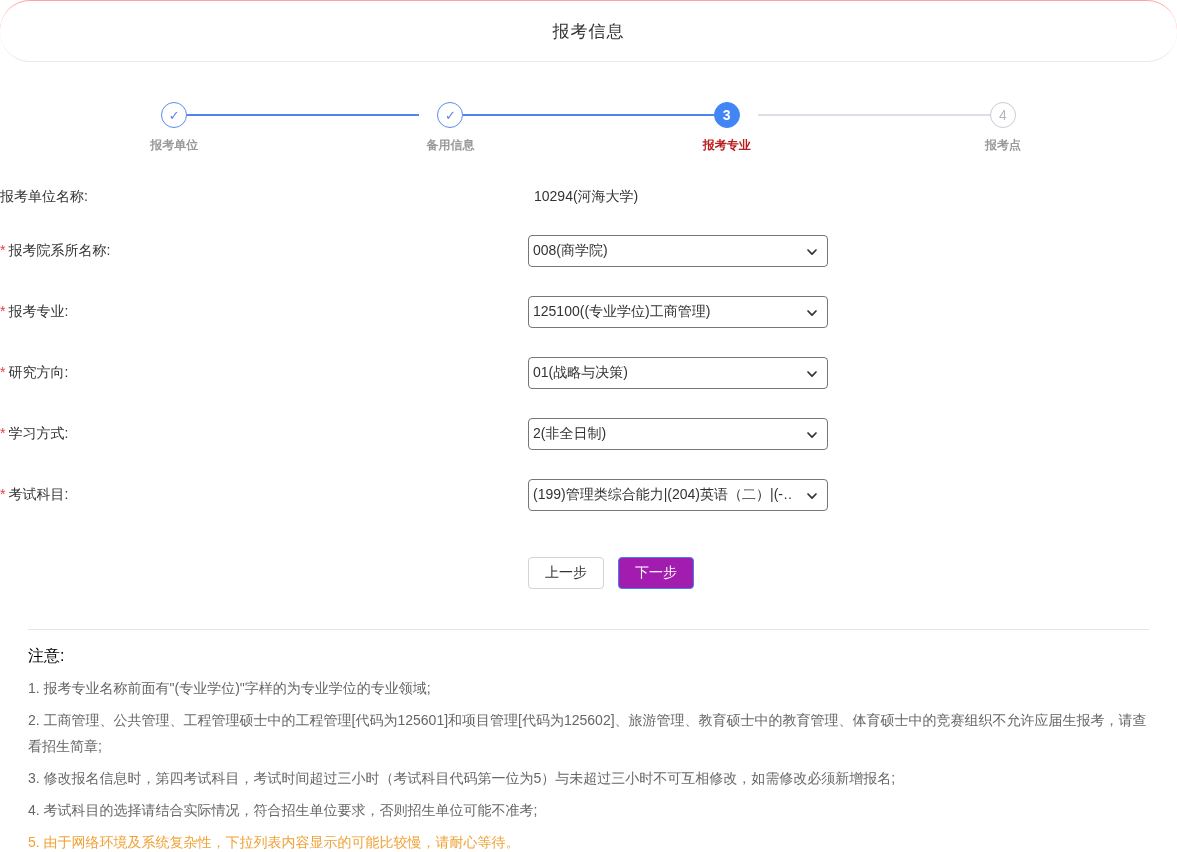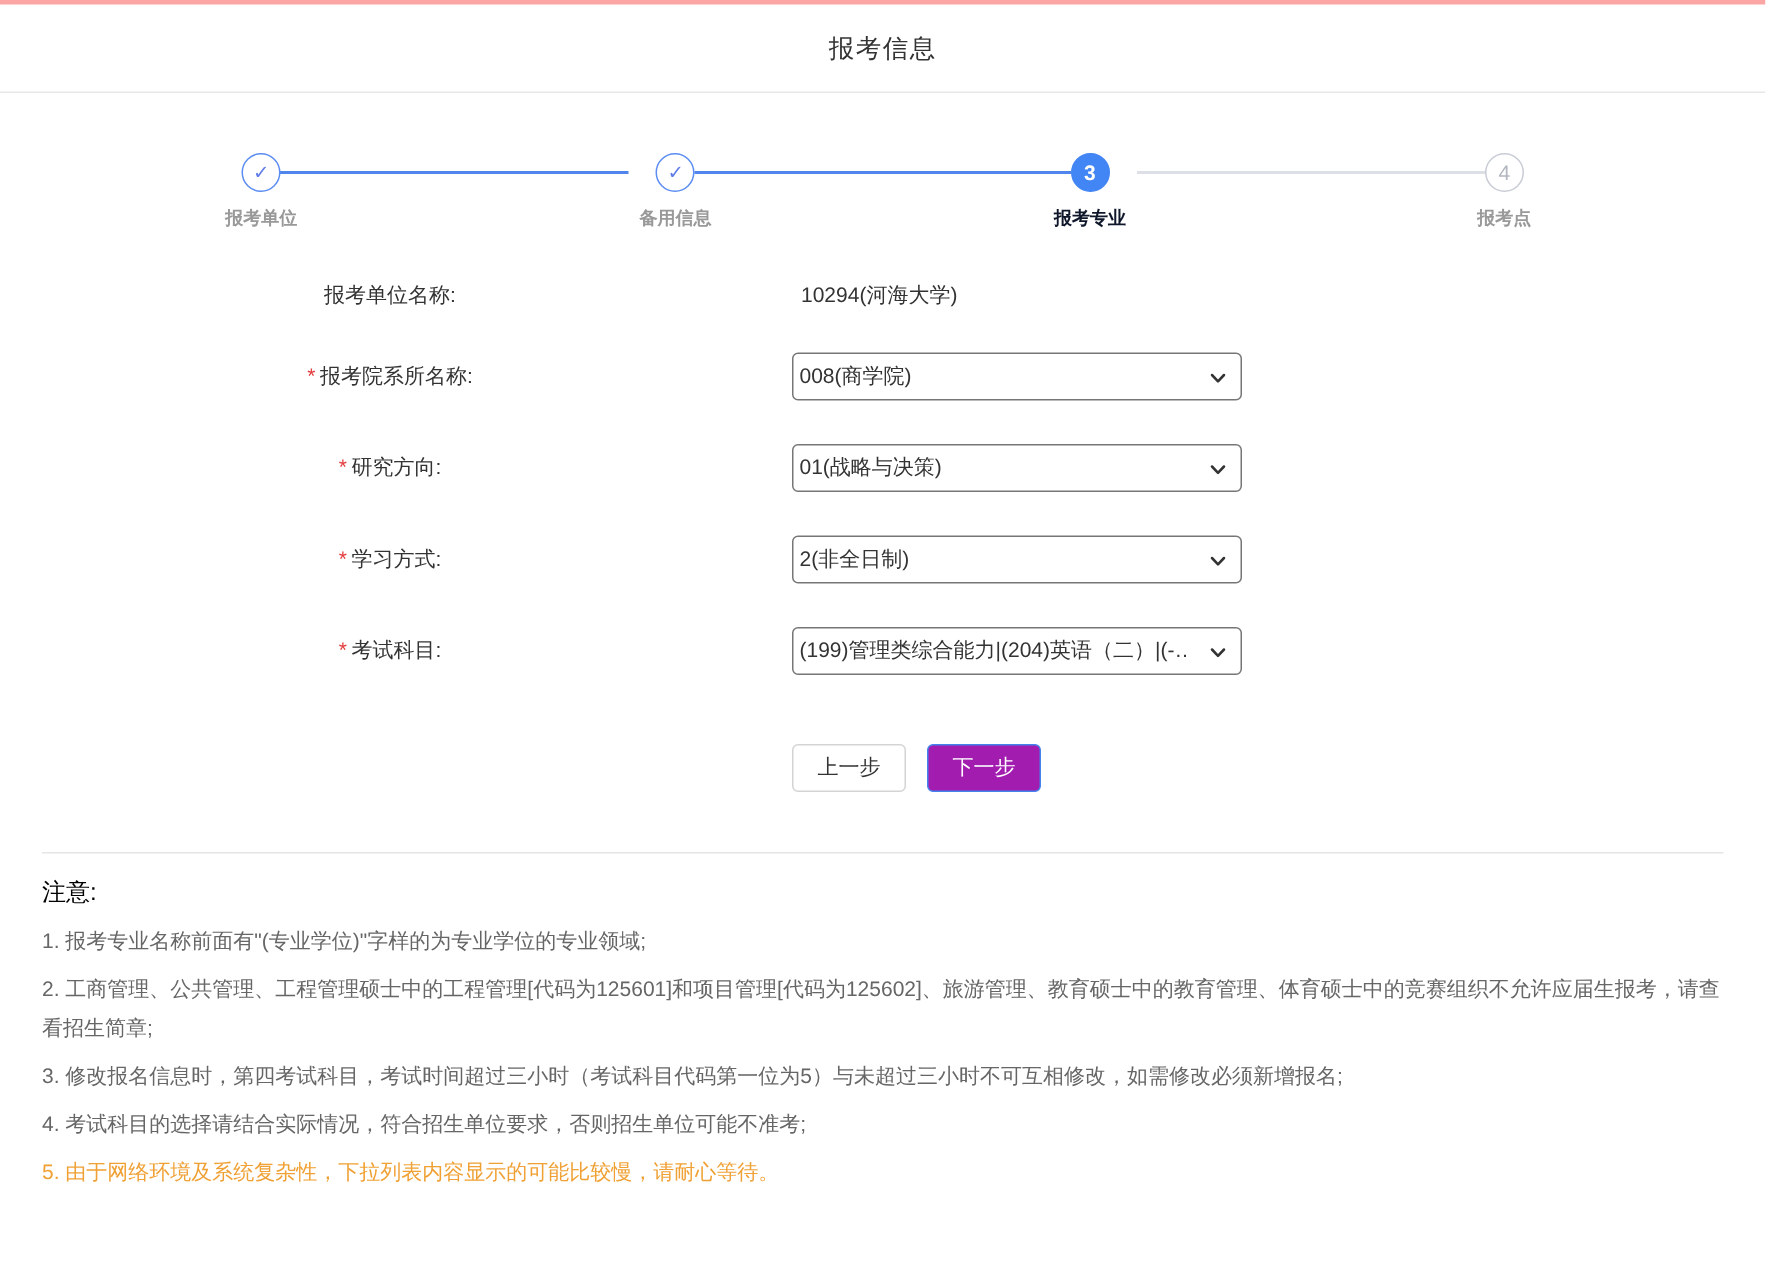--- a/index.html
+++ b/index.html
@@ -7,23 +7,23 @@
   body {
     width: 1177px; height: 852px;
     font-family: "Liberation Sans", "DejaVu Sans", sans-serif;
     color: #333;
     position: relative;
     overflow: hidden;
   }
   
   .page-header {
     height: 62px;
-    border-top: 3px solid #fca5a5;
+    border-top: 1px solid #fca5a5;
     border-bottom: 1px solid #e8e8e8;
-    display: flex; align-items: center; justify-content: center;
+    display: flex; align-items: center; justify-content: center; border-radius: 30px;
   }
   .page-title { font-size: 17px; color: #333; letter-spacing: 1px; }
 
   
   .stepper {
     position: relative;
     margin-top: 40px;
     padding: 0 36px;
     display: flex;
   }
@@ -40,36 +40,36 @@
   .step.done .step-circle {
     border: 1px solid #5b8df2; color: #5f7de9; font-size: 13px;
   }
   .step.current .step-circle {
     background: #4285f4; border: 1px solid #4285f4; color: #fff; font-weight: bold;
   }
   .step.upcoming .step-circle {
     border: 1px solid #c8ccd4; color: #b3b7bf;
   }
   .step-label { margin-top: 9px; font-size: 12px; font-weight: bold; color: #999; }
-  .step.current .step-label { color: #0f172a; }
+  .step.current .step-label { color: #b91c1c; }
   .connector {
     position: absolute; top: 12px; height: 2px; z-index: 1;
     width: calc(25% - 44px);
   }
   .connector.blue { background: #5086ec; }
   .connector.gray { background: #dcdfe6; }
   .connector.c0 { left: calc(12.5% + 22px); }
   .connector.c1 { left: calc(37.5% + 22px); }
   .connector.c2 { left: calc(62.5% + 22px); }
 
   
   .form-area { margin-top: 34px; }
   .form-row { display: flex; align-items: center; margin-bottom: 29px; }
   .form-label {
-    width: 528px; padding-right: 8px; text-align: center;
+    width: 528px; padding-right: 8px; text-align: left;
     font-size: 14px; color: #333; flex: none;
   }
   .required-mark { color: #e43d3d; margin-right: 3px; font-size: 14px; }
   .static-value { font-size: 14px; color: #333; padding-left: 6px; }
   .select-box {
     position: relative; width: 300px; height: 32px;
     border: 1px solid #767676; border-radius: 4px;
     background: #fff; cursor: pointer;
     display: flex; align-items: center;
     padding: 0 28px 0 4px;
@@ -142,20 +142,31 @@
       <span class="required-mark">*</span><span>报考院系所名称:</span>
     </div>
     <div class="select-box">
       <span class="select-value">008(商学院)</span>
       <svg class="select-chevron" viewBox="0 0 12 12">
           <polyline points="2,4 6,8.2 10,4" fill="none" stroke="#333" stroke-width="1.7" stroke-linecap="round" stroke-linejoin="round"></polyline>
         </svg>
     </div>
   </div>
 
+  <div class="form-row">
+    <div class="form-label">
+      <span class="required-mark">*</span><span>报考专业:</span>
+    </div>
+    <div class="select-box">
+      <span class="select-value">125100((专业学位)工商管理)</span>
+      <svg class="select-chevron" viewBox="0 0 12 12">
+          <polyline points="2,4 6,8.2 10,4" fill="none" stroke="#333" stroke-width="1.7" stroke-linecap="round" stroke-linejoin="round"></polyline>
+        </svg>
+    </div>
+  </div>
 
   <div class="form-row">
     <div class="form-label">
       <span class="required-mark">*</span><span>研究方向:</span>
     </div>
     <div class="select-box">
       <span class="select-value">01(战略与决策)</span>
       <svg class="select-chevron" viewBox="0 0 12 12">
           <polyline points="2,4 6,8.2 10,4" fill="none" stroke="#333" stroke-width="1.7" stroke-linecap="round" stroke-linejoin="round"></polyline>
         </svg>

